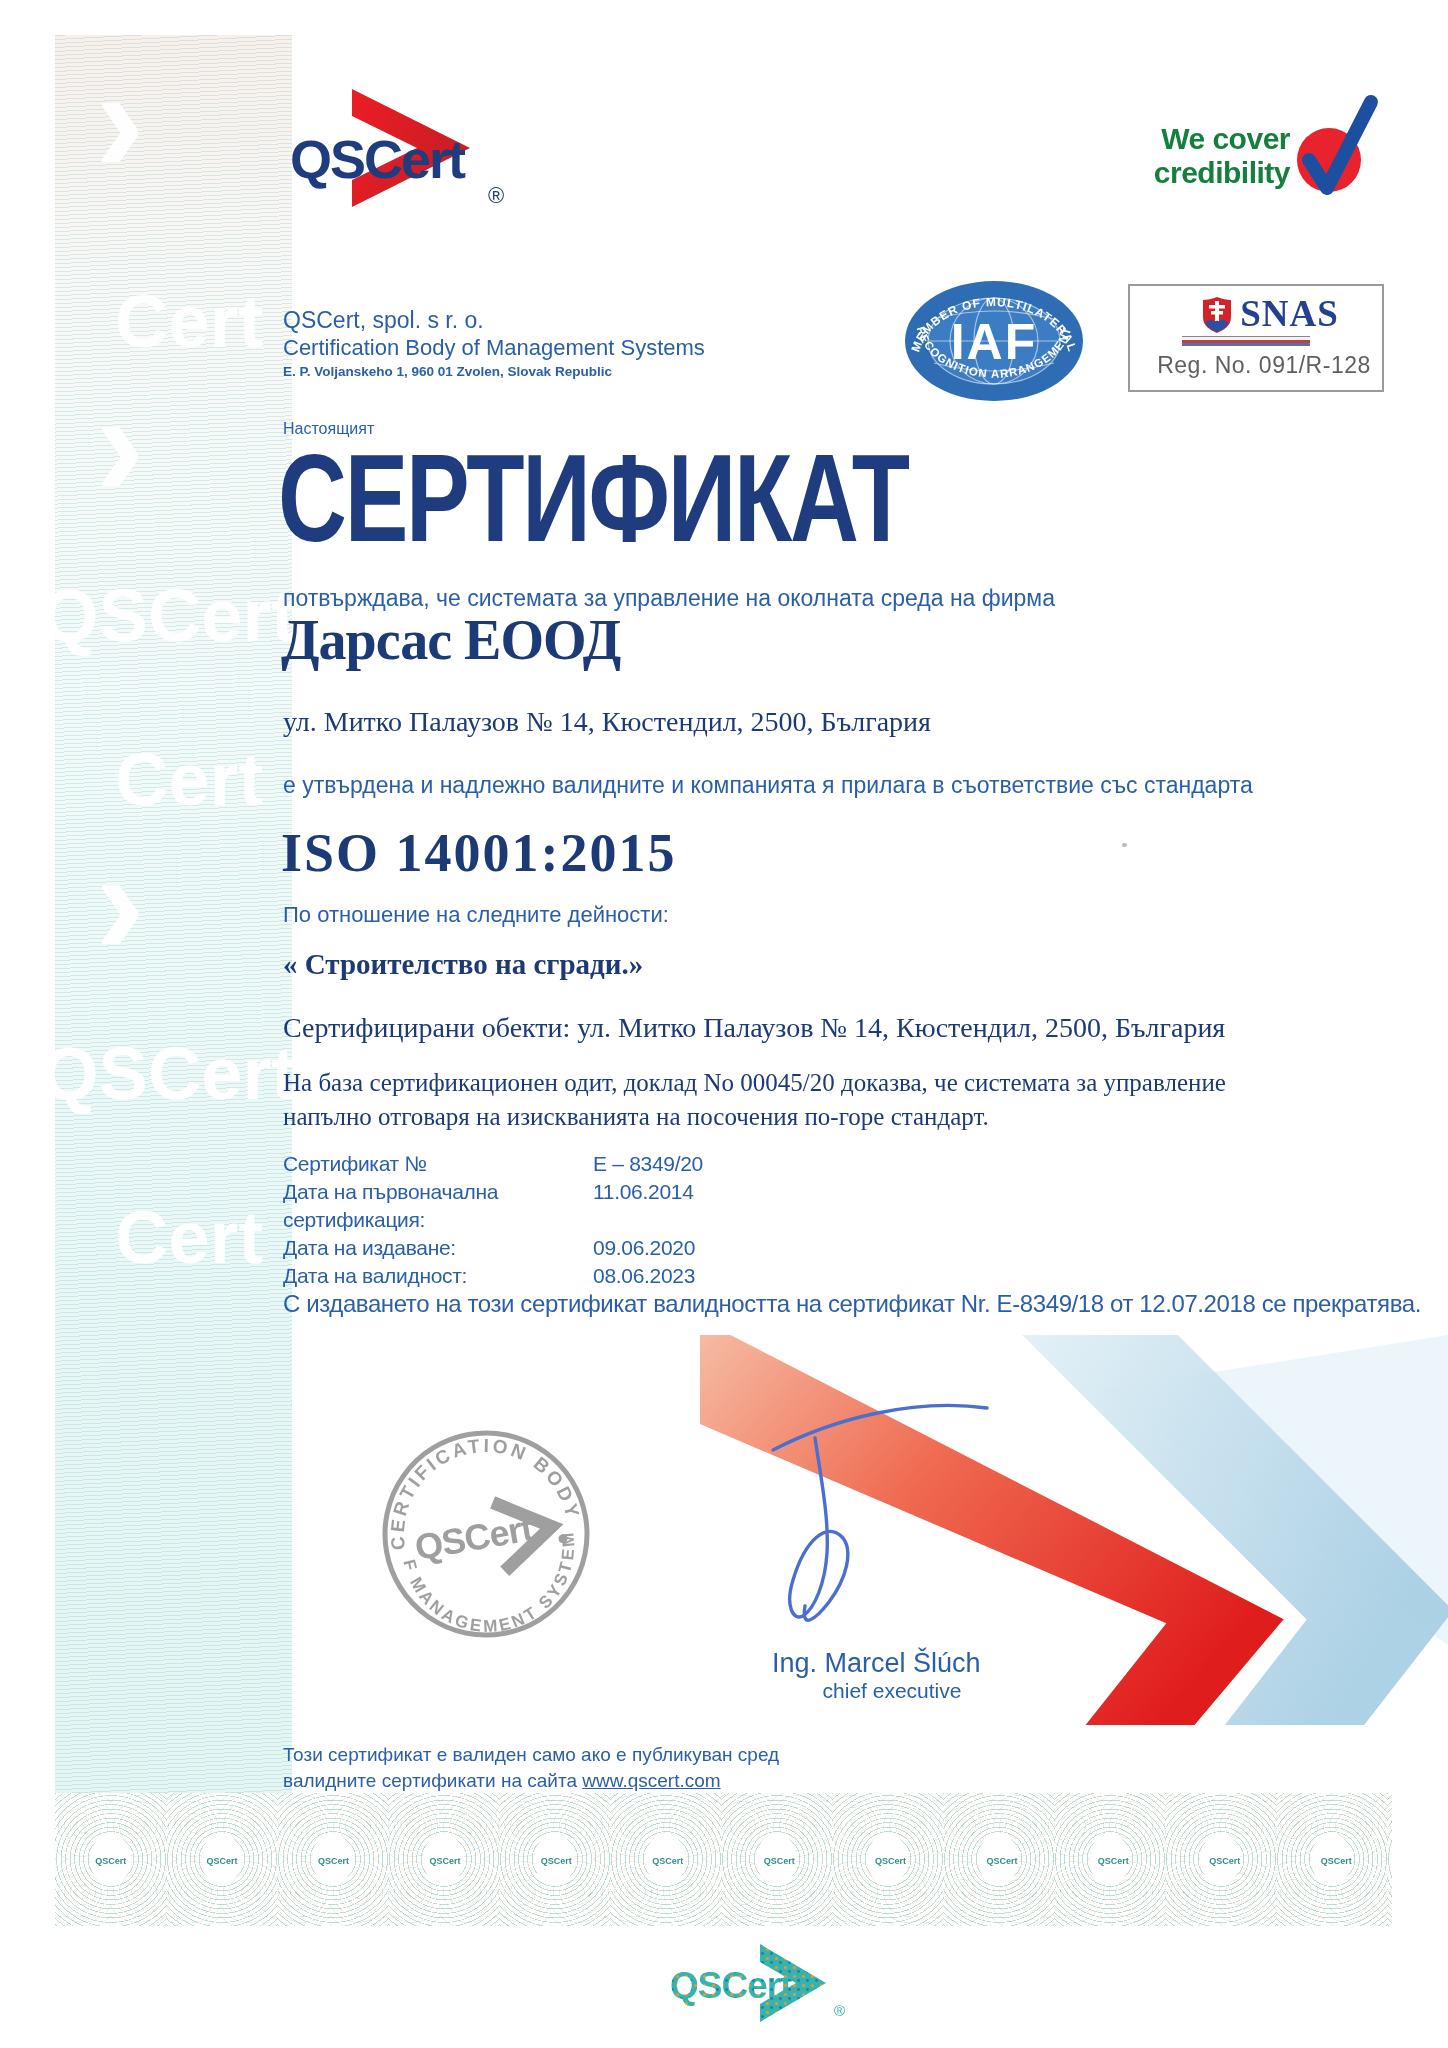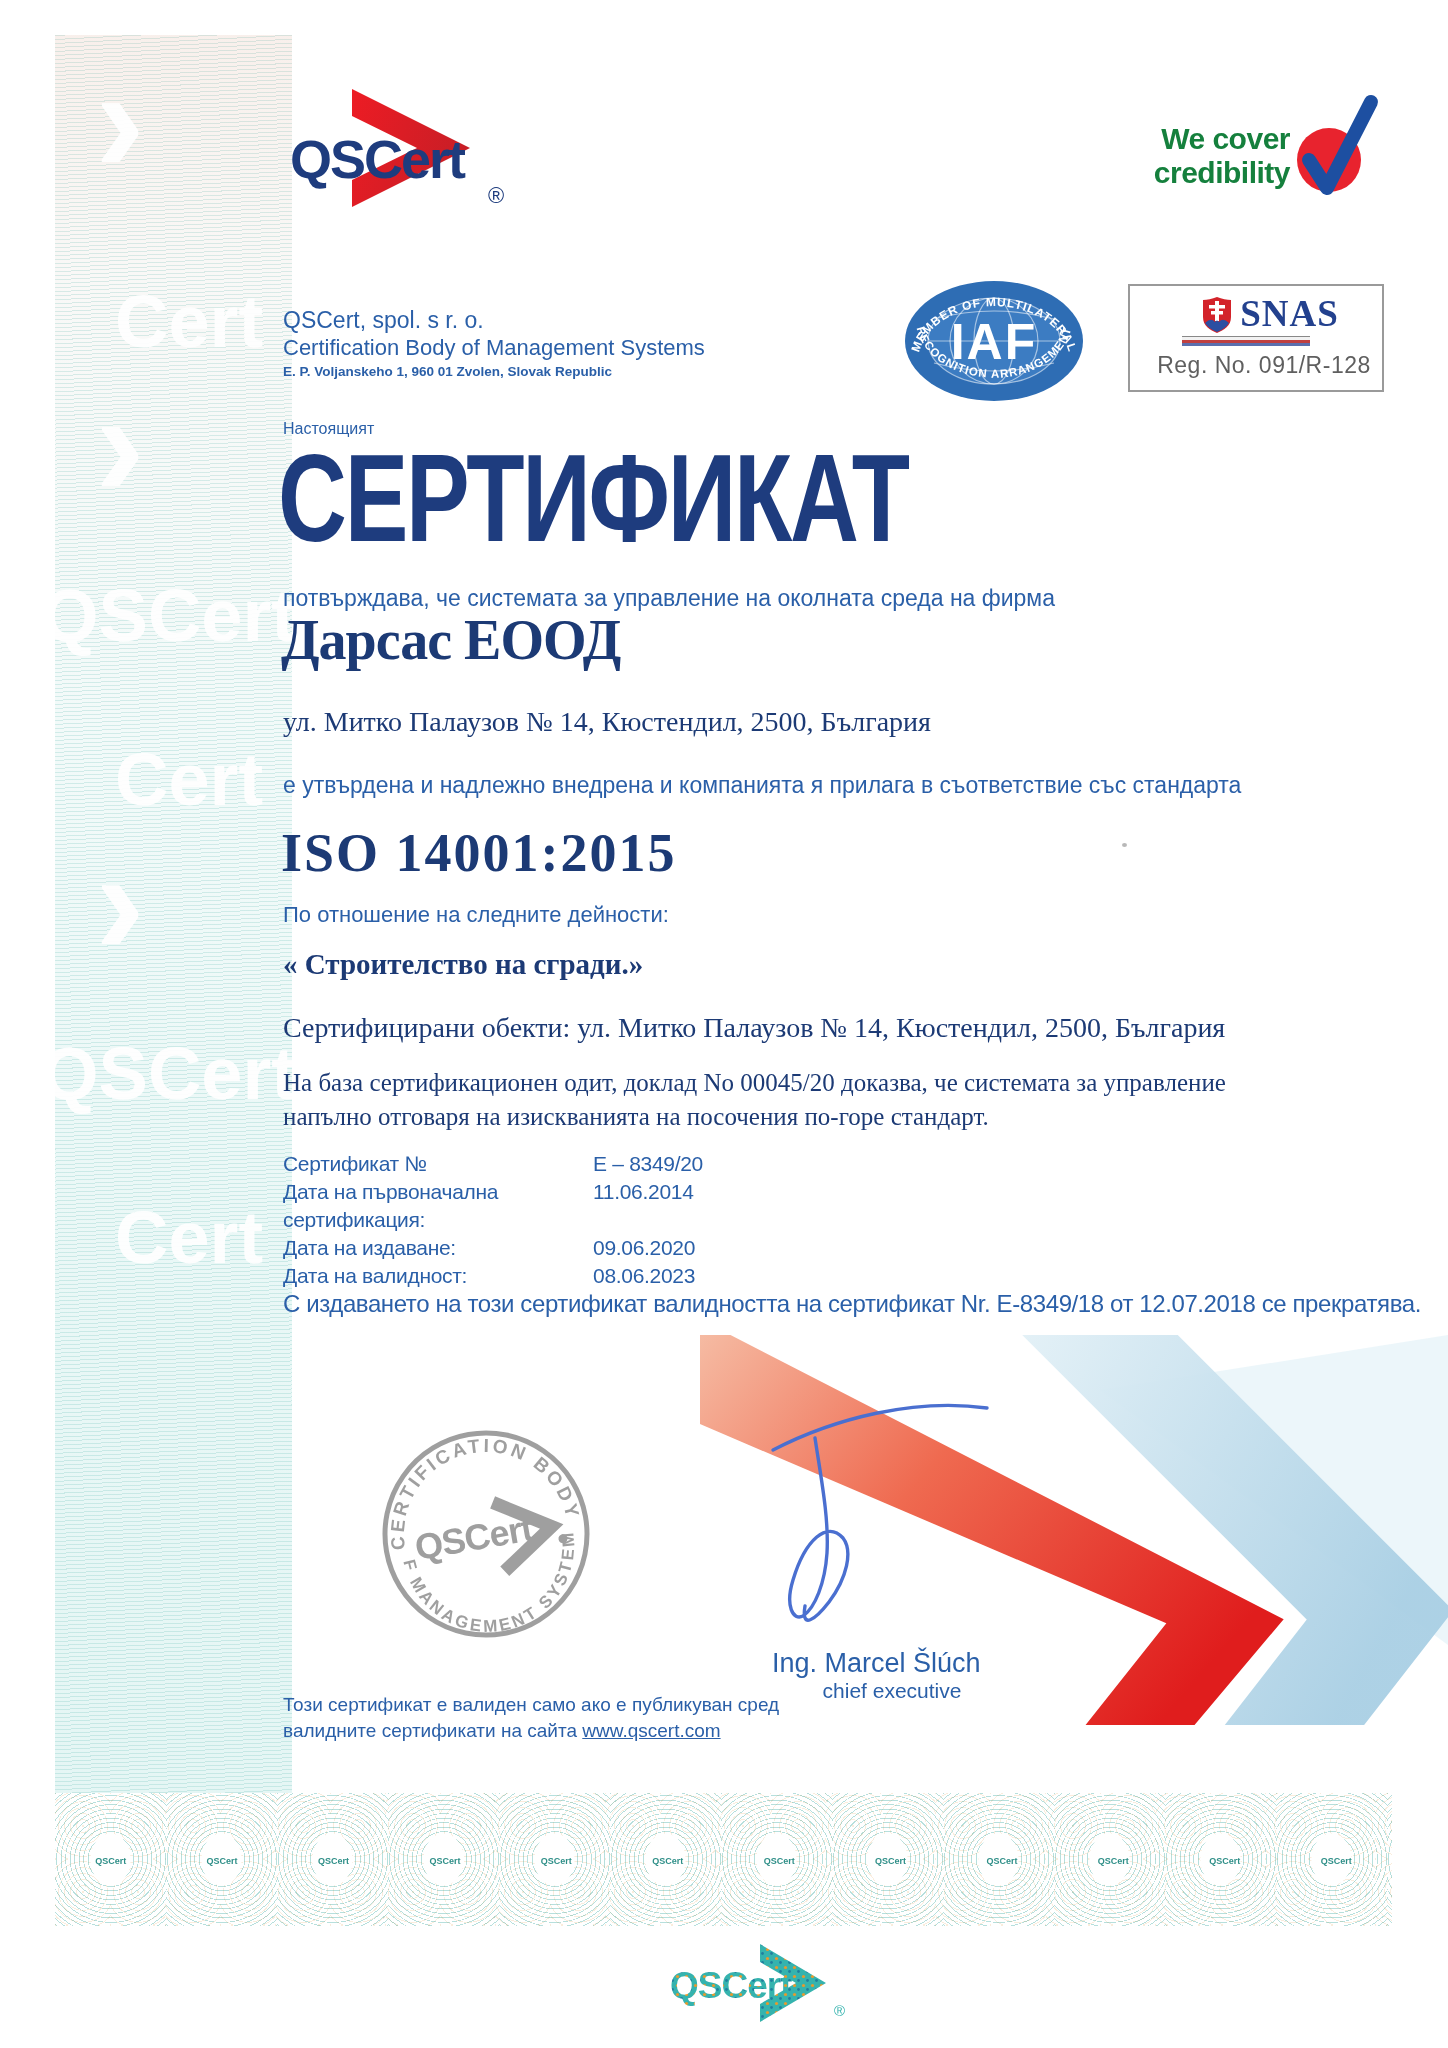--- a/index.html
+++ b/index.html
@@ -64,21 +64,21 @@
   .scope{left:283px;top:948px;font-size:29px;font-weight:bold;}
   .sites{left:283px;top:1012px;font-size:28px;}
   .audit{left:283px;top:1066px;width:1010px;font-size:25px;line-height:34px;}
 
   .details{left:283px;top:1150px;width:760px;font-size:21px;letter-spacing:-0.3px;line-height:28px;color:#2a5fa8;}
   .drow{display:flex;}
   .drow .lab{width:310px;flex:none;}
   .dnote{left:283px;top:1290px;font-size:24px;letter-spacing:-0.4px;color:#2a5fa8;}
 
   
-  .validity{left:283px;top:1692px;font-size:19px;line-height:26px;color:#2a5fa8;}
+  .validity{left:283px;top:1742px;font-size:19px;line-height:26px;color:#2a5fa8;}
   .validity a{color:#2a5fa8;text-decoration:underline;}
   .signer{left:772px;top:1648px;width:240px;text-align:center;color:#2a5fa8;}
   .signer .nm{font-size:27px;line-height:30px;text-align:left;}
   .signer .tt{font-size:21px;line-height:26px;}
   .dot{left:1122px;top:843px;width:5px;height:4px;background:#9a9a9a;border-radius:50%;opacity:.7;}
 </style>
 </head>
 <body>
 
 <div class="page">
@@ -160,21 +160,21 @@
     </div>
     <div class="snasbars"></div>
     <div class="snasreg">Reg. No. 091/R-128</div>
   </div>
 
   <div class="abs intro sansblue">Настоящият</div>
   <div class="abs bigtitle">СЕРТИФИКАТ</div>
   <div class="abs confirm sansblue">потвърждава, че системата за управление на околната среда на фирма</div>
   <div class="abs compname serifnavy">Дарсас ЕООД</div>
   <div class="abs compaddr serifnavy">ул. Митко Палаузов № 14, Кюстендил, 2500, България</div>
-  <div class="abs impl sansblue">е утвърдена и надлежно внедрена и компанията я прилага в съответствие със стандарта</div>
+  <div class="abs impl sansblue">е утвърдена и надлежно валидните и компанията я прилага в съответствие със стандарта</div>
   <div class="abs standard serifnavy">ISO 14001:2015</div>
   <div class="abs dot"></div>
   <div class="abs scopelbl sansblue">По отношение на следните дейности:</div>
   <div class="abs scope serifnavy">« Строителство на сгради.»</div>
   <div class="abs sites serifnavy">Сертифицирани обекти: ул. Митко Палаузов № 14, Кюстендил, 2500, България</div>
   <div class="abs audit serifnavy"> На база сертификационен одит, доклад No 00045/20 доказва, че системата за управление напълно отговаря на изискванията на посочения по-горе стандарт.</div>
 
   <div class="abs details">
     <div class="drow">
       <span class="lab">Сертификат №</span>

